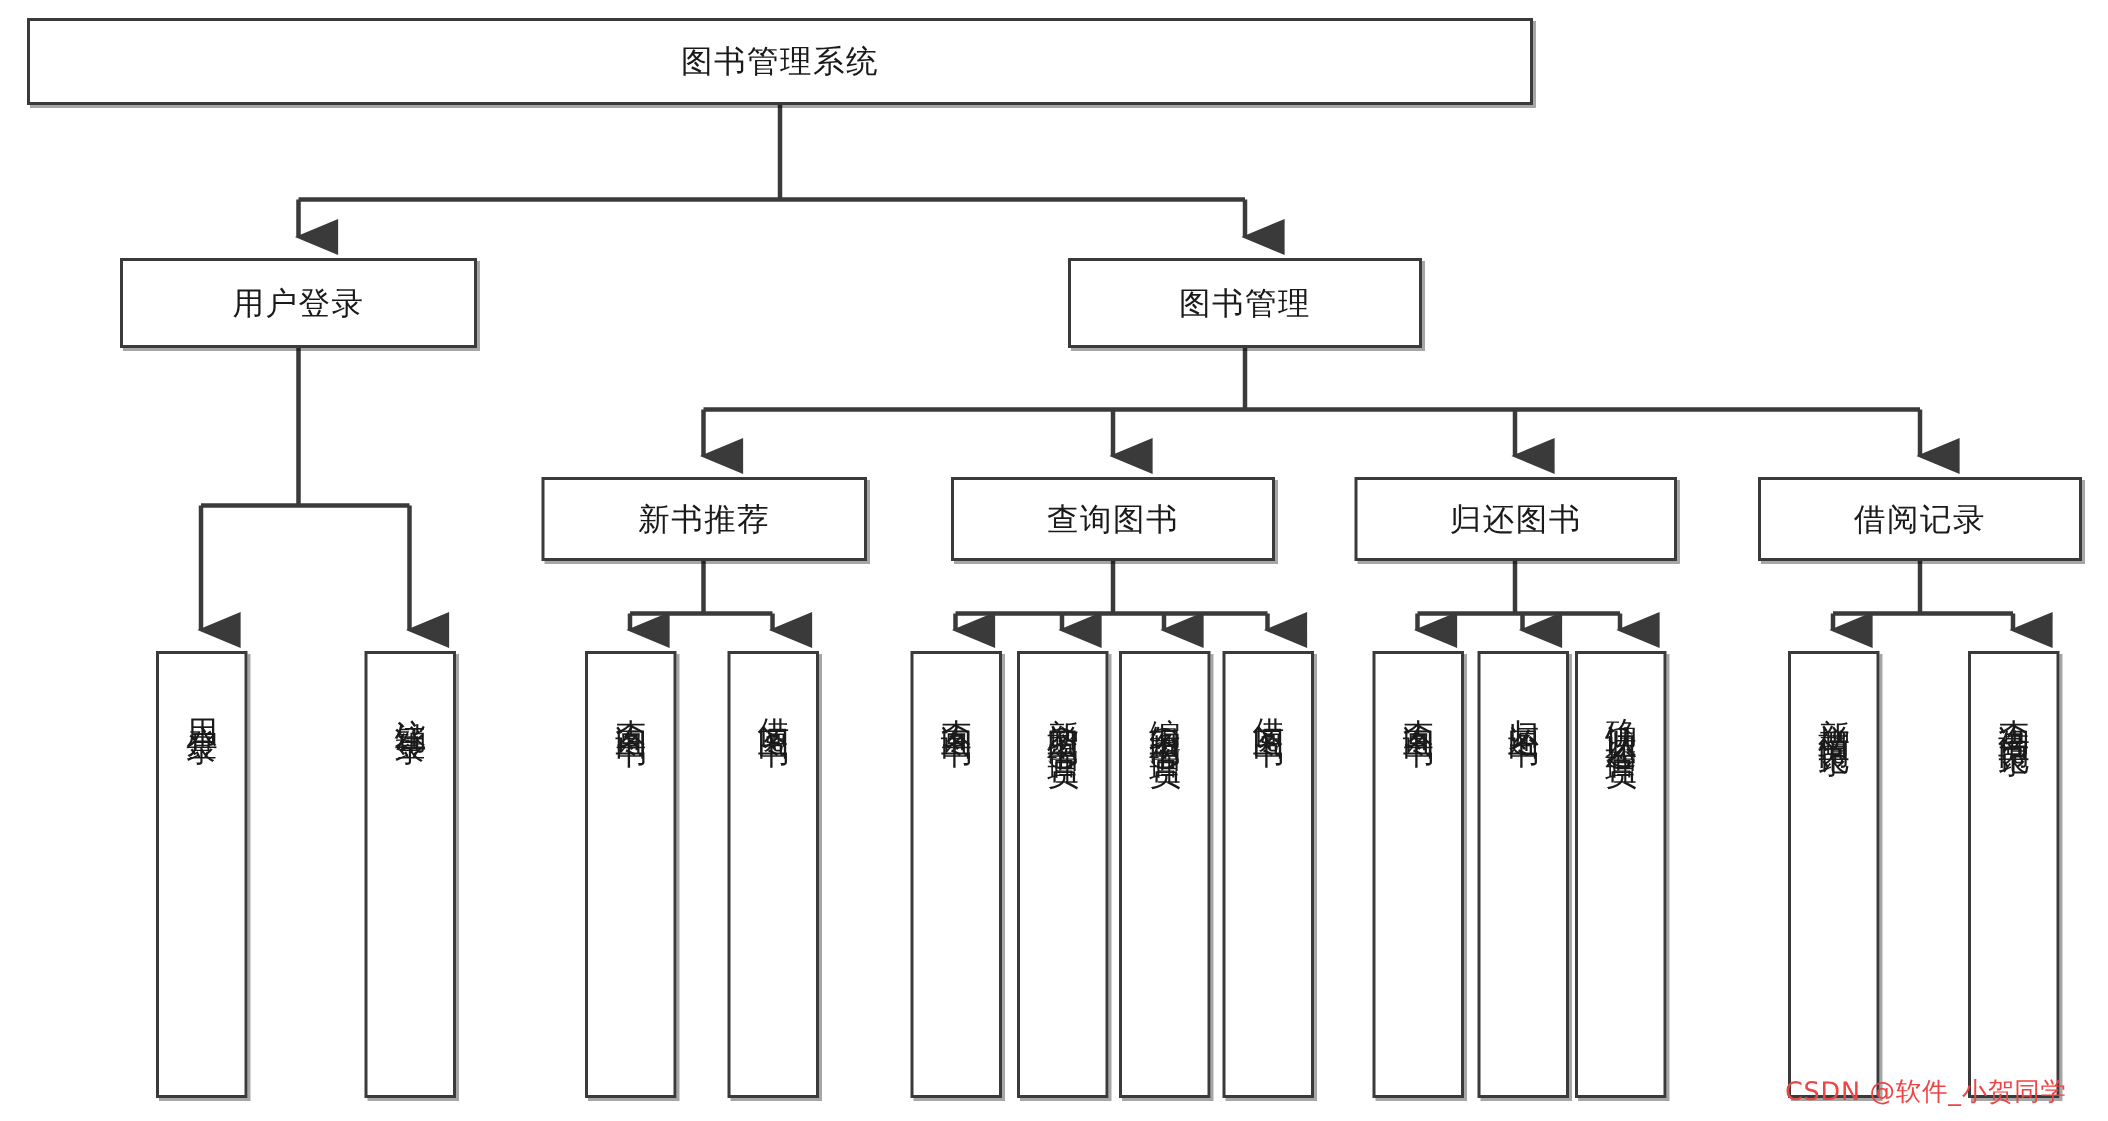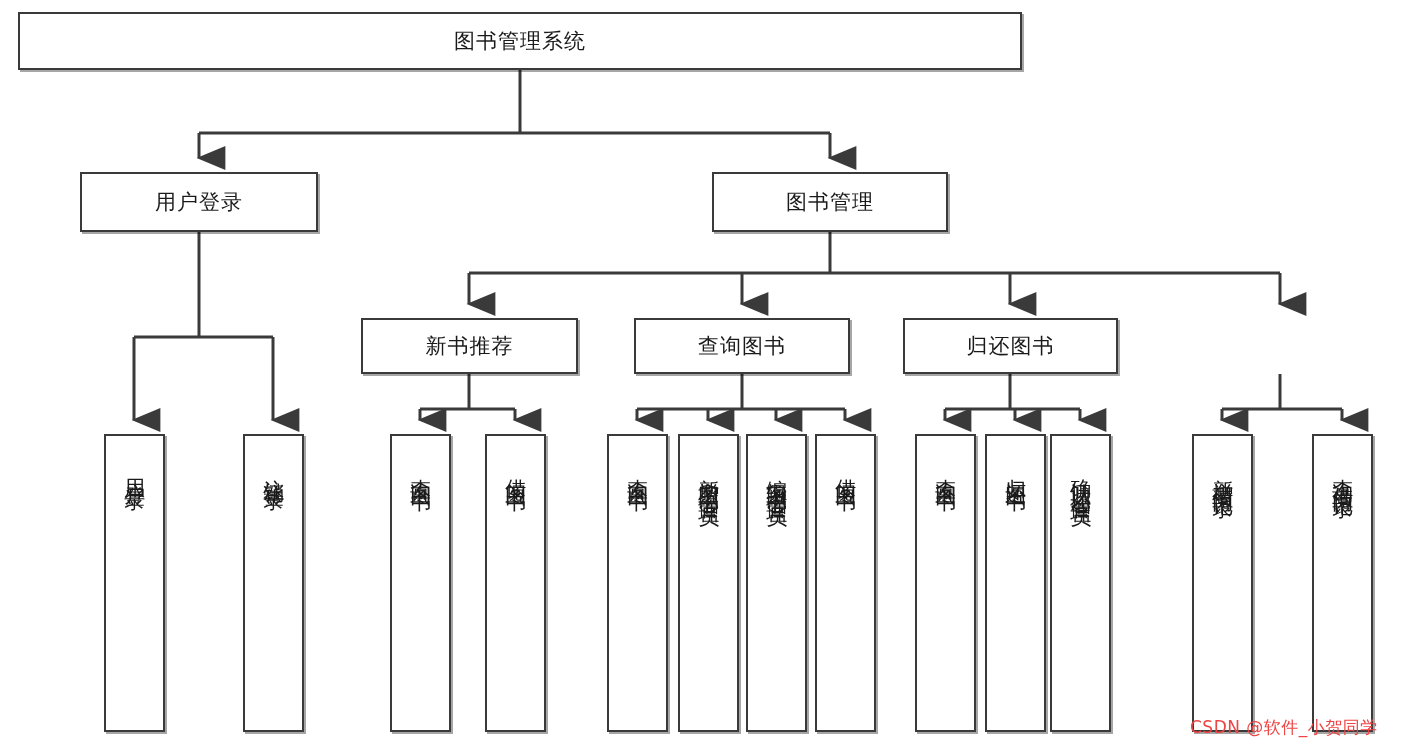--- a/index.html
+++ b/index.html
@@ -128,20 +128,23 @@
 
   <div class="node" style="left:712px; top:172px; width:236px; height:60px;">
     <span class="label">图书管理</span>
   </div>
   <div class="node" style="left:634px; top:318px; width:216px; height:56px;">
     <span class="label">查询图书</span>
   </div>
   <div class="node" style="left:903px; top:318px; width:215px; height:56px;">
     <span class="label">归还图书</span>
   </div>
+  <div class="node" style="left:1172px; top:318px; width:216px; height:56px;">
+    <span class="label">借阅记录</span>
+  </div>
 
   <div class="node vertical" style="left:104px; top:434px; width:61px; height:298px;">
     <span class="label">用户登录</span>
   </div>
   <div class="node vertical" style="left:243px; top:434px; width:61px; height:298px;">
     <span class="label">注销登录</span>
   </div>
 
   <div class="node vertical" style="left:390px; top:434px; width:61px; height:298px;">
     <span class="label">查询图书</span>

